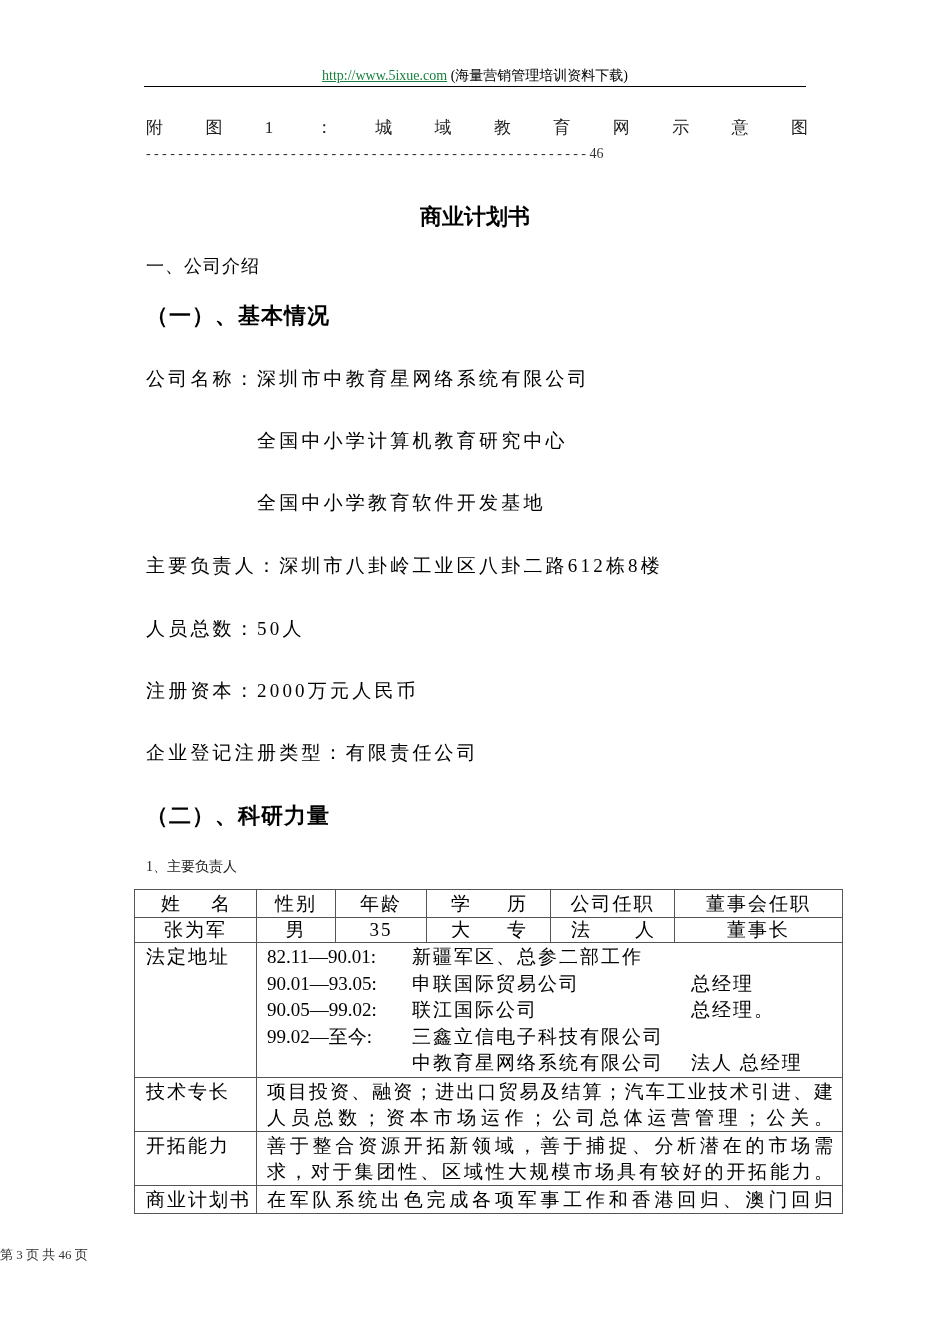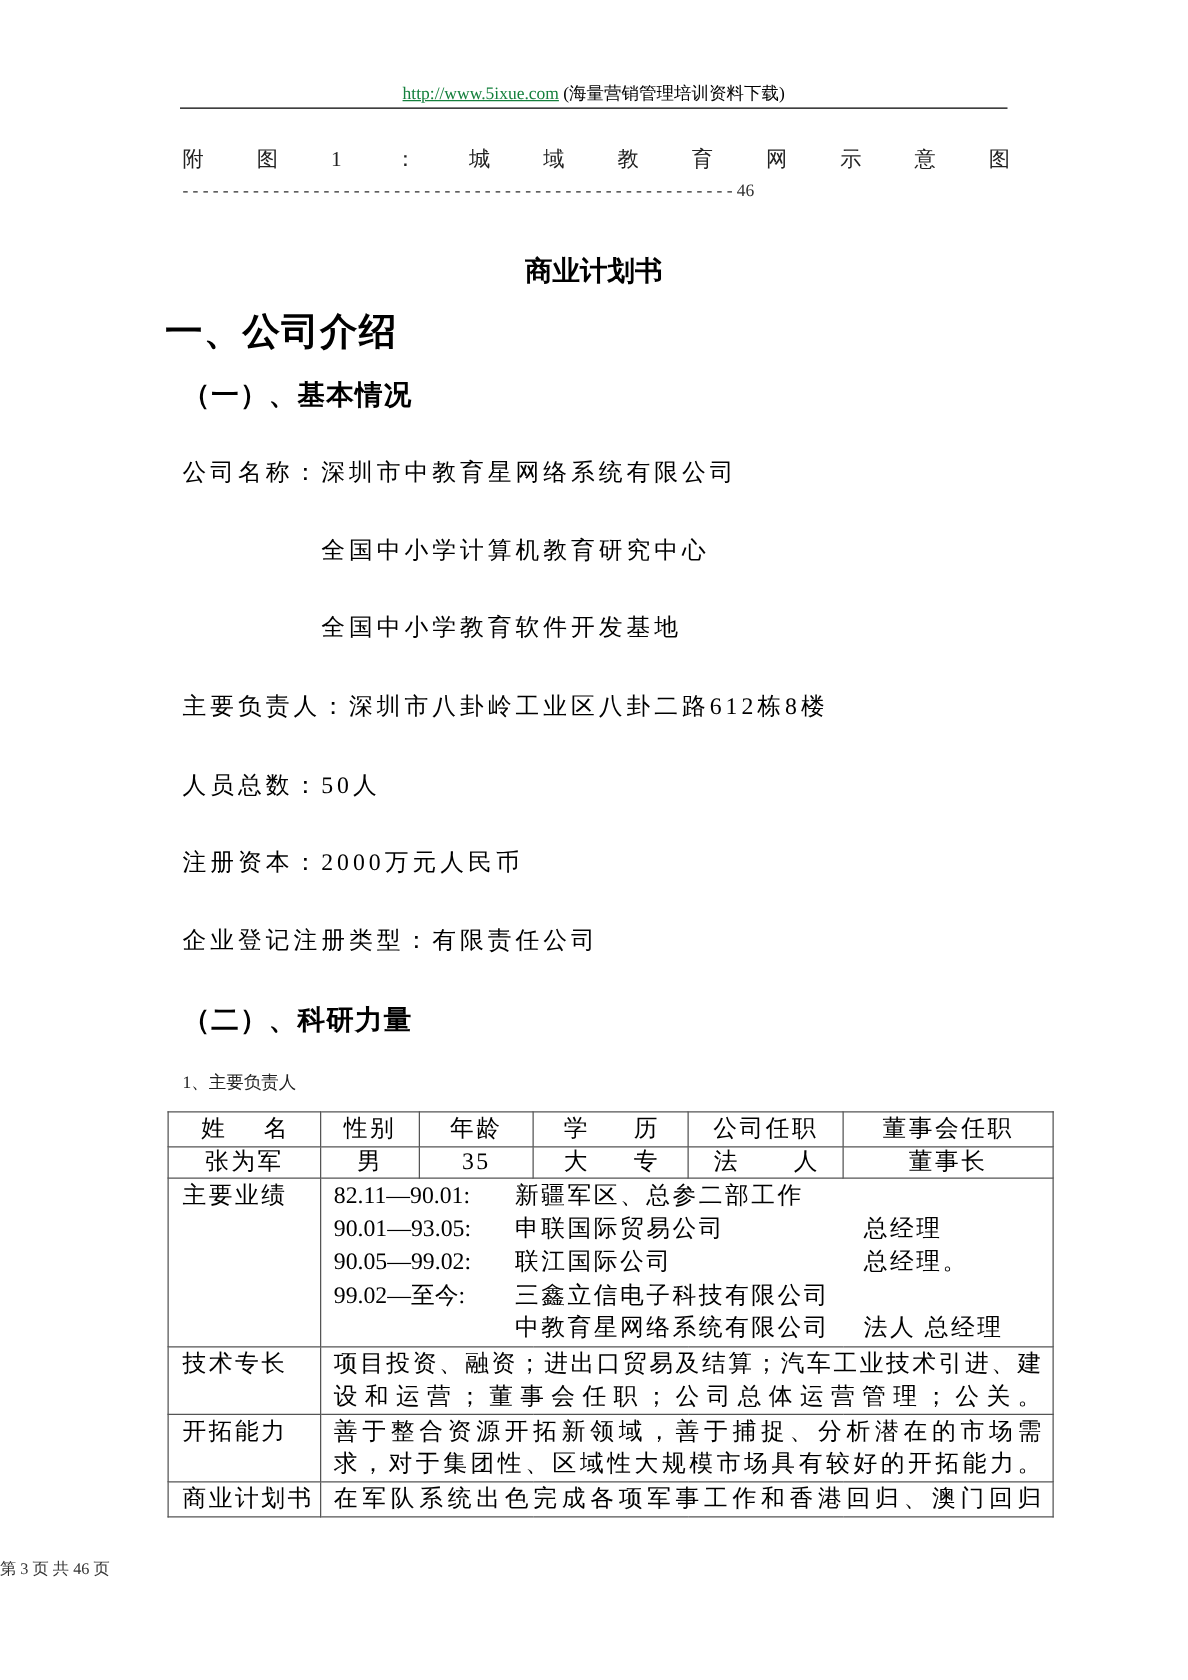--- a/index.html
+++ b/index.html
@@ -13,21 +13,21 @@
   .header-rule { left: 144px; top: 86px; width: 662px; height: 0; border-top: 1.5px solid #000; }
 
   
   .toc-row { left: 146px; top: 117px; width: 662px; display: flex; justify-content: space-between;
              font-size: 17px; line-height: 22px; color: #222; }
   .toc-dashes { left: 146px; top: 144px; font-size: 14px; line-height: 20px; letter-spacing: 3.4px; color: #333; }
   .toc-page { letter-spacing: 0; }
 
   
   .doc-title { left: 0; width: 950px; top: 203px; text-align: center; font-size: 22px; font-weight: bold; line-height: 28px; }
-  .h1 { left: 132px; top: 252px; font-size: 30px; font-weight: bold; line-height: 28px; letter-spacing: 1px; }
+  .h1 { left: 146px; top: 252px; font-size: 18px; font-weight: normal; line-height: 28px; letter-spacing: 1px; }
   .h2 { left: 146px; top: 302px; font-size: 22px; font-weight: bold; line-height: 28px; letter-spacing: 1px; }
 
   
   .para { left: 146px; font-size: 19px; line-height: 24px; letter-spacing: 3.2px; }
   .para.indent { left: 257px; }
   .small { left: 146px; font-size: 14px; line-height: 20px; color: #222; }
 
   
   .bio-table { position: absolute; left: 134px; top: 889px; width: 708px; border-collapse: collapse;
                font-size: 19px; table-layout: fixed; padding-left: 20px; }
@@ -111,21 +111,21 @@
   </tr>
   <tr style="height:25px;">
     <td class="c">张为军</td>
     <td class="c">男</td>
     <td class="c">35</td>
     <td class="spread pad24">大 专</td>
     <td class="spread pad20">法 人</td>
     <td class="c">董事长</td>
   </tr>
   <tr style="height:133px;">
-    <td class="label">主要业绩</td>
+    <td class="label">法定地址</td>
     <td colspan="5" class="content">
       <div class="exp-line">
         <span class="exp-date">82.11—90.01:</span>
         <span class="exp-org">新疆军区、总参二部工作</span>
         <span class="exp-title"></span>
       </div>
       <div class="exp-line">
         <span class="exp-date">90.01—93.05:</span>
         <span class="exp-org">申联国际贸易公司</span>
         <span class="exp-title">总经理</span>
@@ -144,21 +144,21 @@
         <span class="exp-date"></span>
         <span class="exp-org">中教育星网络系统有限公司</span>
         <span class="exp-title">法人 总经理</span>
       </div>
     </td>
   </tr>
   <tr style="height:52px;">
     <td class="label">技术专长</td>
     <td colspan="5" class="content">
       <span class="jline">项目投资、融资；进出口贸易及结算；汽车工业技术引进、建</span>
-      <span class="jline">设和运营；董事会任职；公司总体运营管理；公关。</span>
+      <span class="jline">人员总数；资本市场运作；公司总体运营管理；公关。</span>
     </td>
   </tr>
   <tr style="height:53px;">
     <td class="label">开拓能力</td>
     <td colspan="5" class="content">
       <span class="jline">善于整合资源开拓新领域，善于捕捉、分析潜在的市场需</span>
       <span class="jline">求，对于集团性、区域性大规模市场具有较好的开拓能力。</span>
     </td>
   </tr>
   <tr style="height:26px;">

